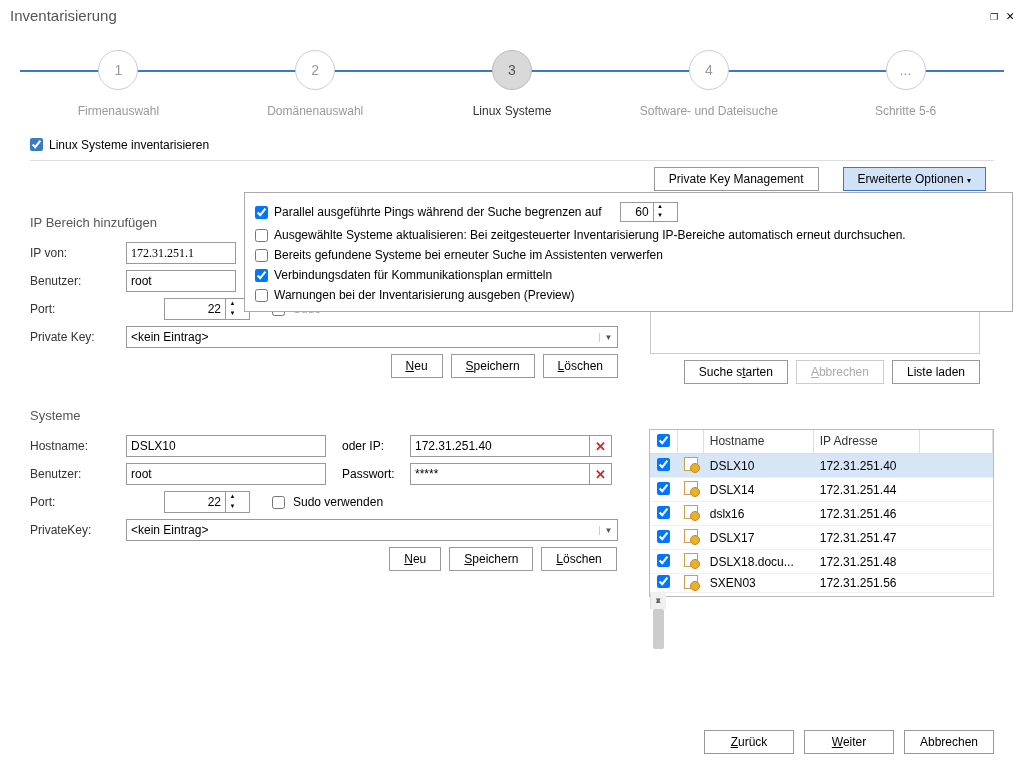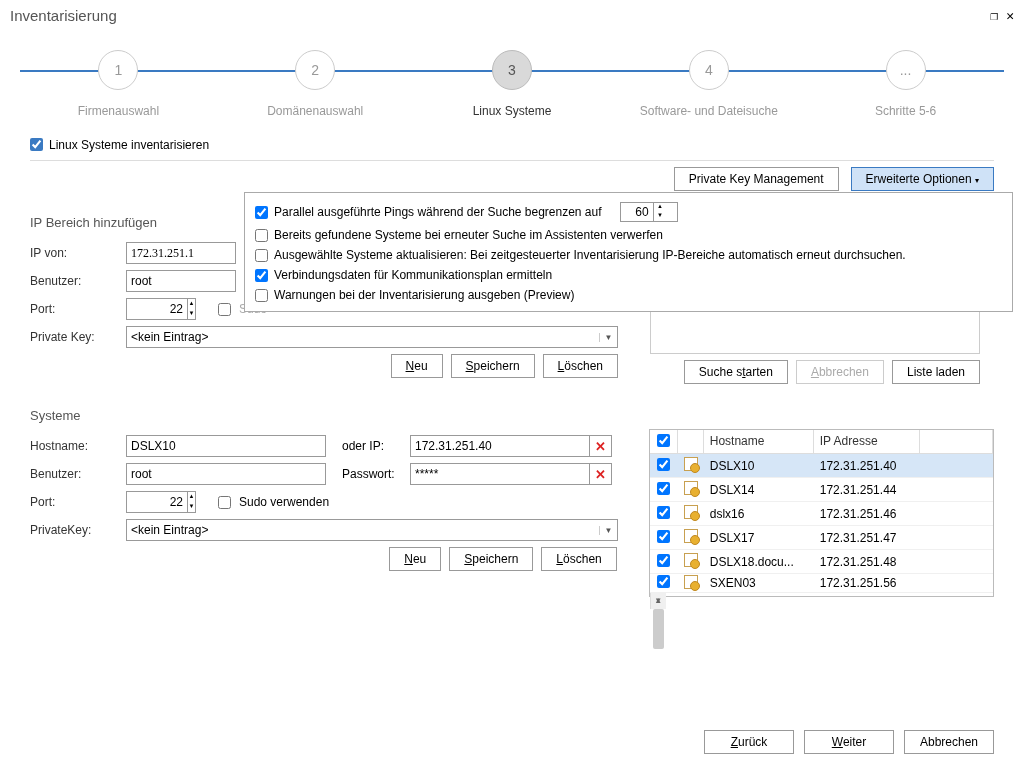--- a/index.html
+++ b/index.html
@@ -20,21 +20,21 @@
 .step.active .step-circle { background: #d9d9d9; border-color: #bbb; color: #555; }
 .step-label { margin-top: 14px; color: #999; font-size: 12px; }
 .step.active .step-label { color: #333; font-weight: 500; }
 
 
 .content { padding: 10px 30px; }
 .checkbox-row { display: flex; align-items: flex-start; gap: 6px; margin: 8px 0; }
 .checkbox-row input[type=checkbox] { width: 13px; height: 13px; accent-color: #3a7ac2; }
 
 
-.top-buttons { display: flex; justify-content: flex-end; gap: 12px; margin: 6px 0; position: relative; align-items: center; }
+.top-buttons { display: flex; justify-content: flex-end; gap: 24px; margin: 6px 8px; position: relative; align-items: center; }
 .btn { border: 1px solid #999; background: #fff; padding: 3px 14px; cursor: pointer; font-size: 12px; height: 24px; }
 .btn.pressed { background: #cfe2f7; border-color: #3a7ac2; }
 .btn.disabled { color: #aaa; border-color: #ccc; }
 .btn .ul { text-decoration: underline; }
 
 
 .options-panel { position: absolute; top: 192px; left: 244px; right: 11px; background: #fff; border: 1px solid #aaa; padding: 6px 10px; z-index: 10; }
 .options-panel .opt-row { display: flex; align-items: center; gap: 6px; padding: 3px 0; }
 .options-panel .spinbox { border: 1px solid #999; width: 58px; height: 20px; display: flex; align-items: center; }
 .options-panel .spinbox input { border: none; width: 32px; text-align: right; padding-right: 4px; outline: none; }
@@ -42,21 +42,21 @@
 .options-panel .spinbox .spin span { height: 9px; border-left: 1px solid #999; font-size: 6px; text-align: center; line-height: 7px; cursor: pointer; }
 
 
 .section-title { margin: 24px 0 6px 0; color: #555; font-size: 13px; }
 .form-row { display: flex; align-items: center; margin: 6px 0; gap: 8px; }
 .form-row label.lbl { width: 88px; color: #333; }
 input.textfield { border: 1px solid #999; height: 22px; padding: 0 4px; outline: none; }
 .select-wrap { border: 1px solid #999; height: 22px; display: flex; align-items: center; padding-left: 4px; position: relative; }
 .select-wrap .arrow { margin-left: auto; border-left: 1px solid #ccc; width: 18px; text-align: center; font-size: 8px; color: #555; cursor: pointer; }
 
-.num-wrap { border: 1px solid #999; height: 22px; display: flex; align-items: center; width: 70px; }
+.num-wrap { border: 1px solid #999; height: 22px; display: flex; align-items: center; width: 86px; margin-left: 38px; }
 .num-wrap input { border: none; outline: none; width: 60px; text-align: right; padding-right: 4px; }
 .num-wrap .spin { width: 14px; display: flex; flex-direction: column; border-left: 1px solid #999; }
 .num-wrap .spin span { height: 10px; font-size: 6px; text-align: center; line-height: 8px; cursor: pointer; }
 
 .button-row { display: flex; gap: 8px; }
 
 
 .ip-section { display: flex; gap: 20px; }
 .ip-left { width: 600px; }
 .ip-right { width: 330px; display: flex; flex-direction: column; justify-content: flex-end; }
@@ -314,25 +314,25 @@
     <div class="spinbox" style="margin-left:12px">
       <input value="60" style="">
       <div class="spin">
           <span>▲</span>
           <span>▼</span>
         </div>
     </div>
   </div>
   <div class="opt-row">
     <input type="checkbox" style="">
+    <span>Ausgewählte Systeme aktualisieren: Bei zeitgesteuerter Inventarisierung IP-Bereiche automatisch erneut durchsuchen.</span>
+  </div>
+  <div class="opt-row">
+    <input type="checkbox" style="">
     <span>Bereits gefundene Systeme bei erneuter Suche im Assistenten verwerfen</span>
-  </div>
-  <div class="opt-row">
-    <input type="checkbox" style="">
-    <span>Ausgewählte Systeme aktualisieren: Bei zeitgesteuerter Inventarisierung IP-Bereiche automatisch erneut durchsuchen.</span>
   </div>
   <div class="opt-row">
     <input type="checkbox" checked="" style="">
     <span>Verbindungsdaten für Kommunikationsplan ermitteln</span>
   </div>
   <div class="opt-row">
     <input type="checkbox" style="">
     <span>Warnungen bei der Inventarisierung ausgeben (Preview)</span>
   </div>
 </div>

